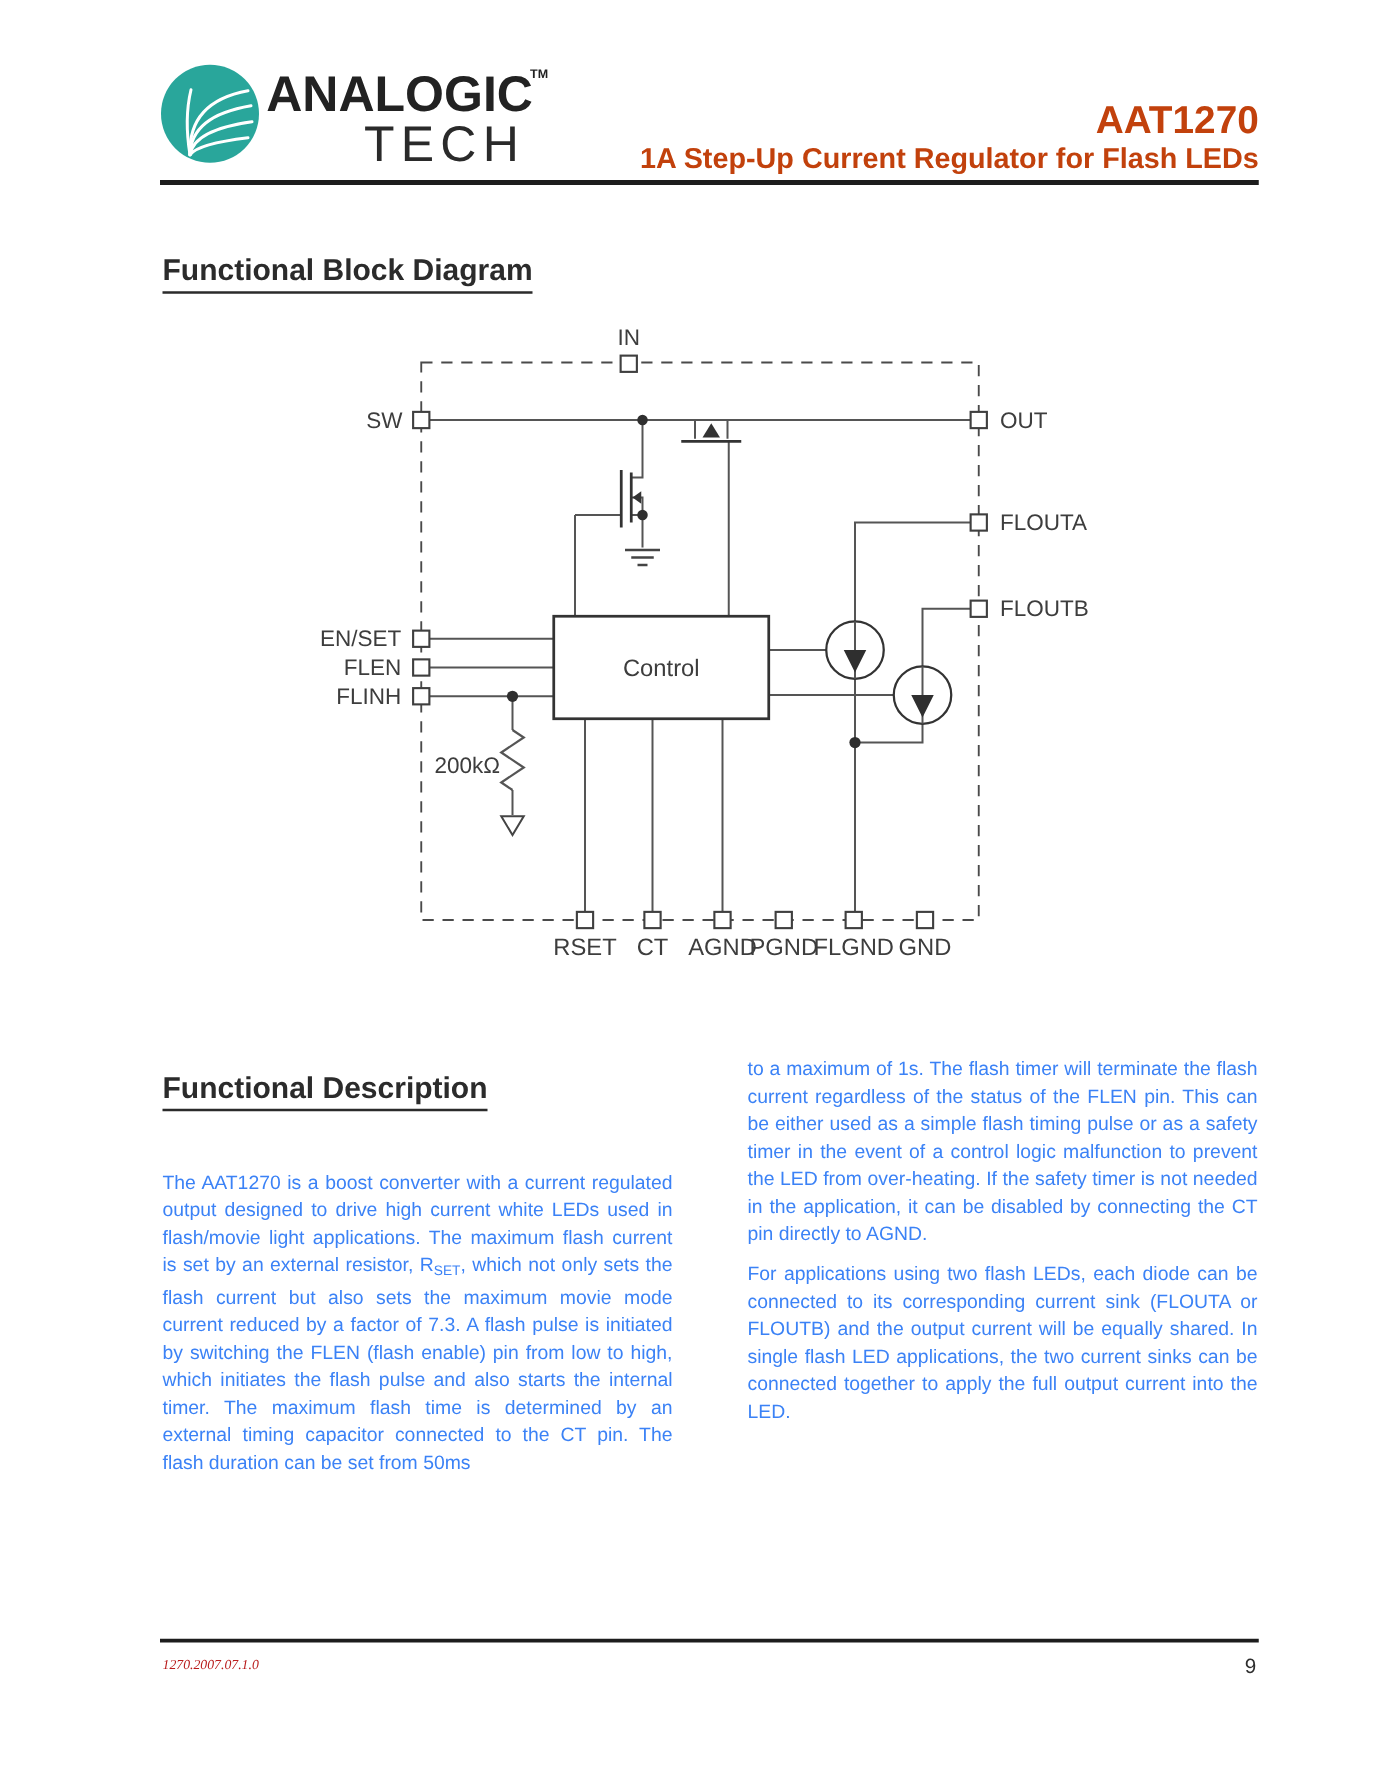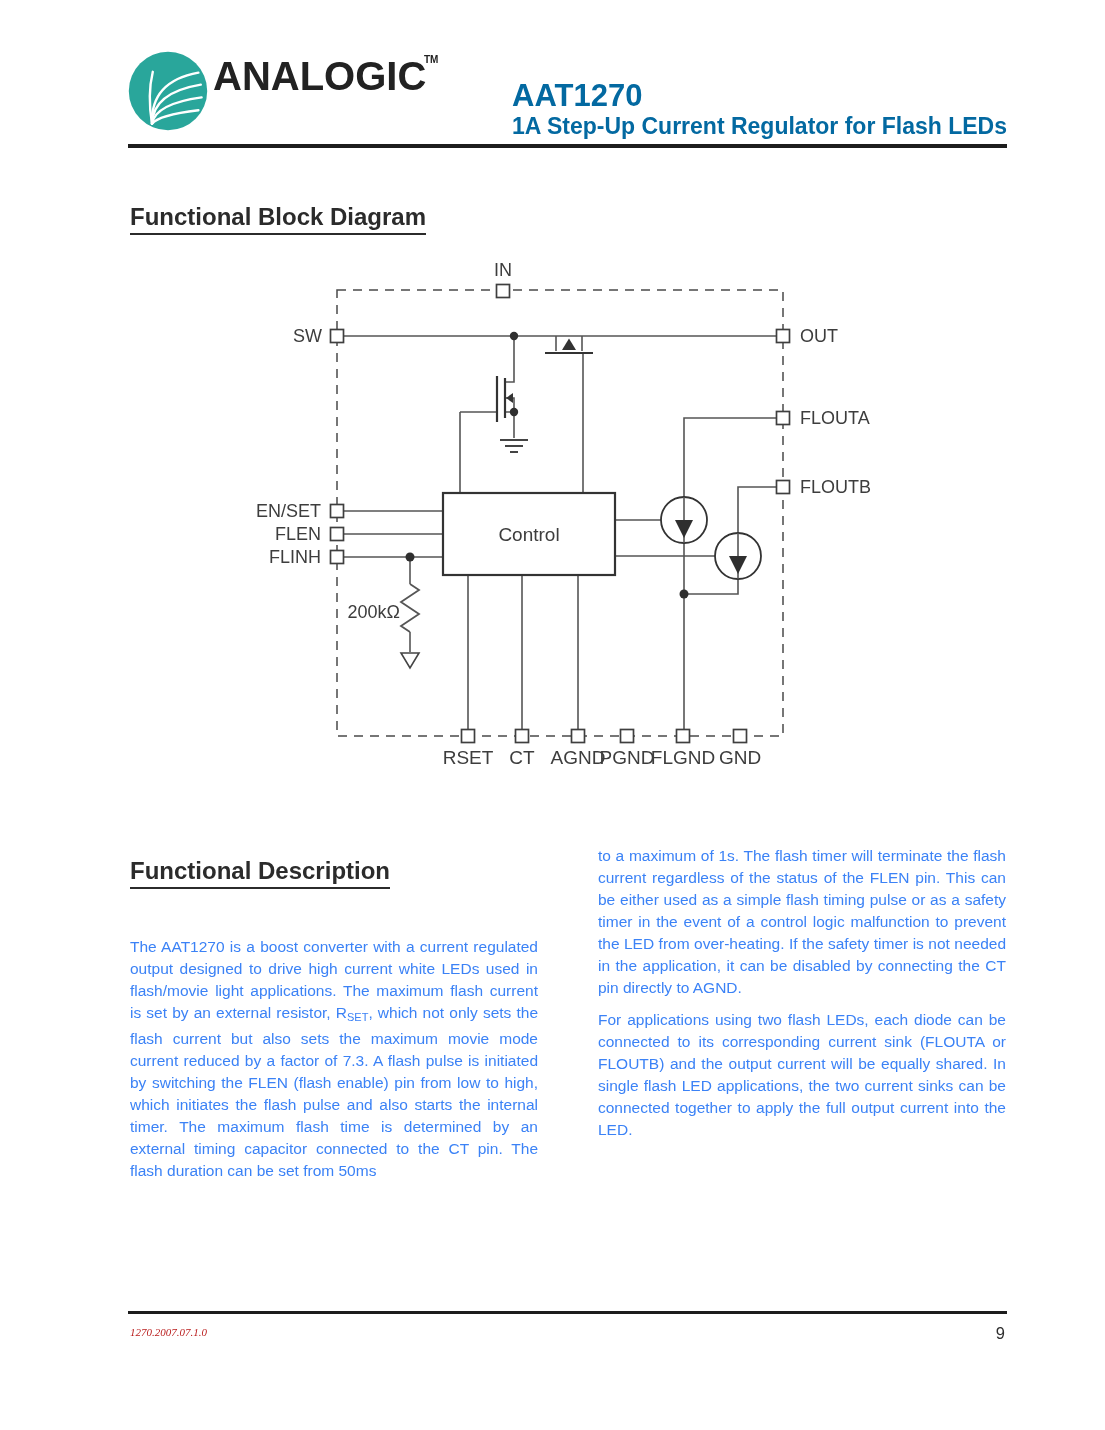--- a/index.html
+++ b/index.html
@@ -17,21 +17,21 @@
   }
   .brand-tm{
     position:absolute; left:424px; top:54px; font-size:10px; font-weight:700; color:#222;
   }
   .brand-bottom{
     position:absolute; left:213px; top:96px; width:207px;
     font-size:40px; font-weight:400; letter-spacing:5px; color:#2a2a2a;
     line-height:40px; text-align:right; white-space:nowrap;
   }
   .header-right{
-    position:absolute; right:98px; top:80px; text-align:left; color:#0369a1;
+    position:absolute; right:98px; top:80px; text-align:right; color:#c2410c;
   }
   .part-number{font-size:31px; font-weight:700; line-height:32px;}
   .tagline{font-size:23px; font-weight:700; line-height:28px; white-space:nowrap;}
   .header-rule{
     position:absolute; left:128px; top:144px; width:879px; height:4px; background:#1d1d1d;
   }
   
   .section-heading{
     position:absolute; left:130px;
     font-size:24px; font-weight:700; color:#2b2b2b;
@@ -78,20 +78,21 @@
     <g fill="none" stroke="#ffffff" stroke-width="3" stroke-linecap="round">
       <path d="M30,91 Q24,55 31,26"></path>
       <path d="M30,91 Q28,38 88,27"></path>
       <path d="M30,91 Q31,52 91,42"></path>
       <path d="M30,91 Q34,66 92,58"></path>
       <path d="M30,91 Q38,80 88,74"></path>
     </g>
   </svg>
   <div class="brand-top">ANALOGIC</div>
   <div class="brand-tm">TM</div>
+  <div class="brand-bottom">TECH</div>
 
   <div class="header-right">
     <div class="part-number">AAT1270</div>
     <div class="tagline">1A Step-Up Current Regulator for Flash LEDs</div>
   </div>
   <div class="header-rule"></div>
 
   <span class="section-heading" id="bd-heading">Functional Block Diagram</span>
 
   <svg class="diagram-svg" viewBox="0 235 1105 555">

